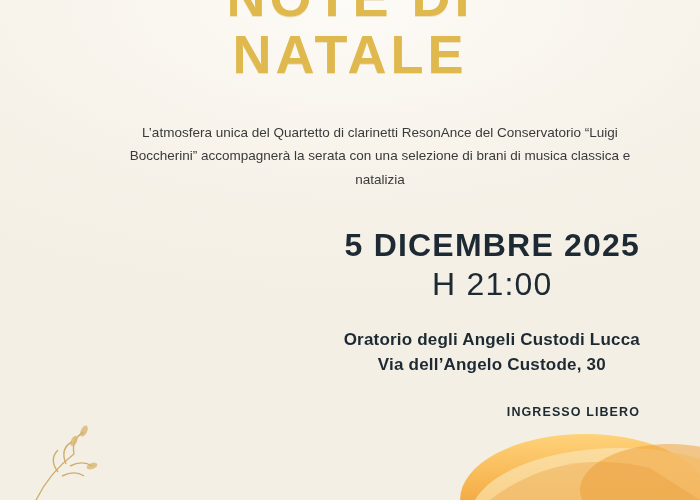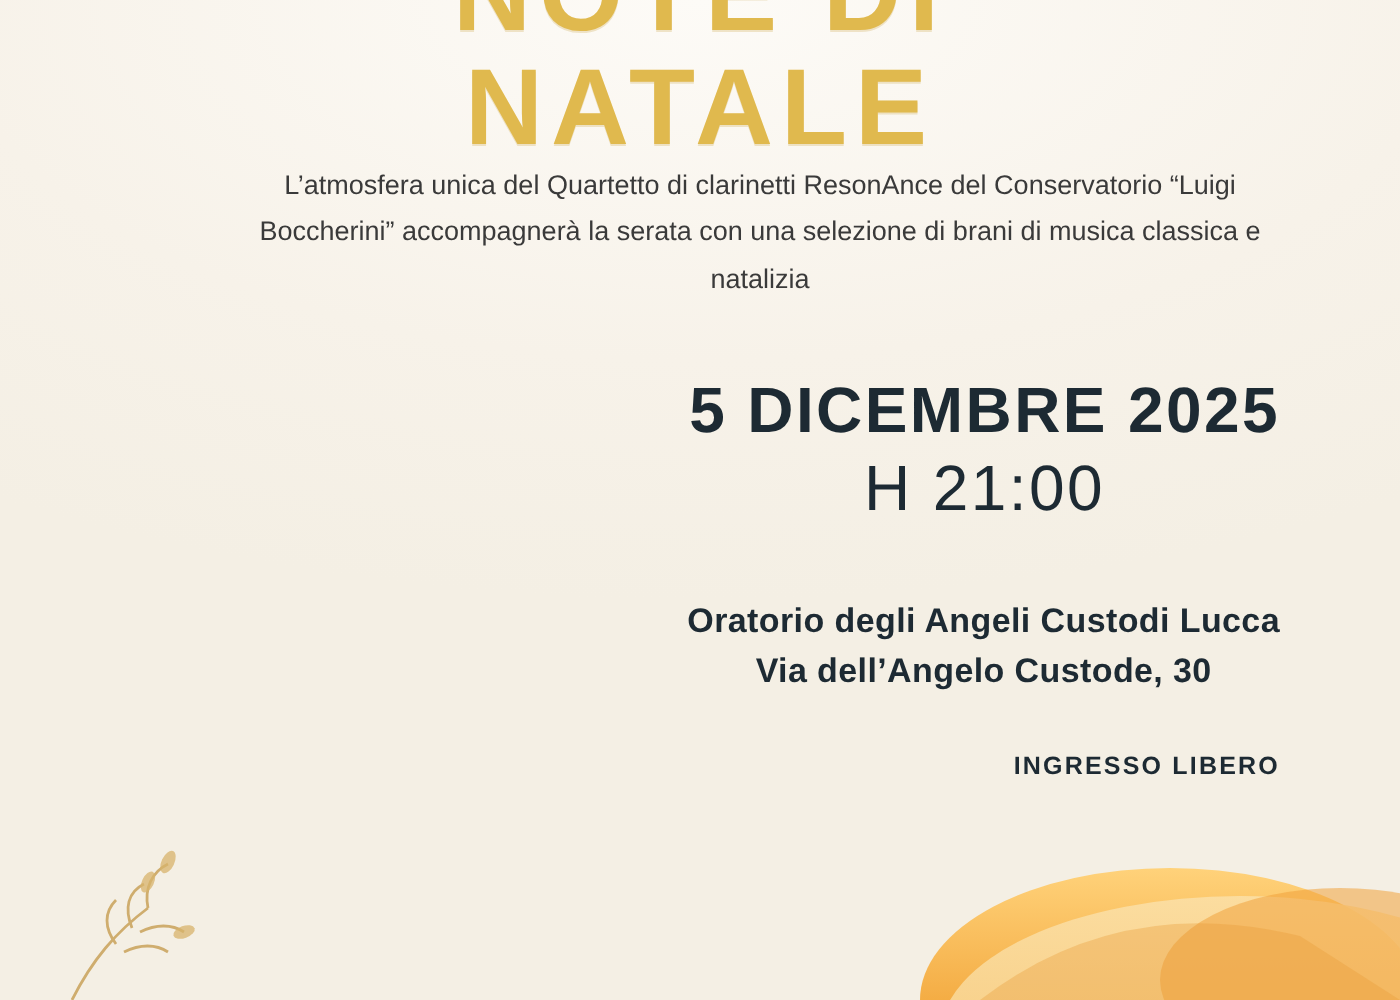--- a/index.html
+++ b/index.html
@@ -64,20 +64,21 @@
     
     margin-top: -14px;
   }
 
   .title-line-2 {
     font-size: 54px;
     margin-top: 6px;
   }
 
   .intro {
+    margin-top: 40px;
     width: 520px;
     text-align: center;
     font-size: 13.5px;
     line-height: 1.75;
     color: #3a3a3a;
     font-weight: normal;
   }
 
   .date-block {
     margin-top: 36px;
@@ -94,21 +95,21 @@
 
   .time-line {
     font-size: 32px;
     font-weight: normal;
     letter-spacing: 1.2px;
     line-height: 1.15;
     margin-top: 2px;
   }
 
   .venue-block {
-    margin-top: 36px;
+    margin-top: 25px;
     text-align: center;
     color: #1d2a33;
   }
 
   .venue-line {
     font-size: 17px;
     font-weight: bold;
     line-height: 1.45;
     letter-spacing: 0.2px;
   }

